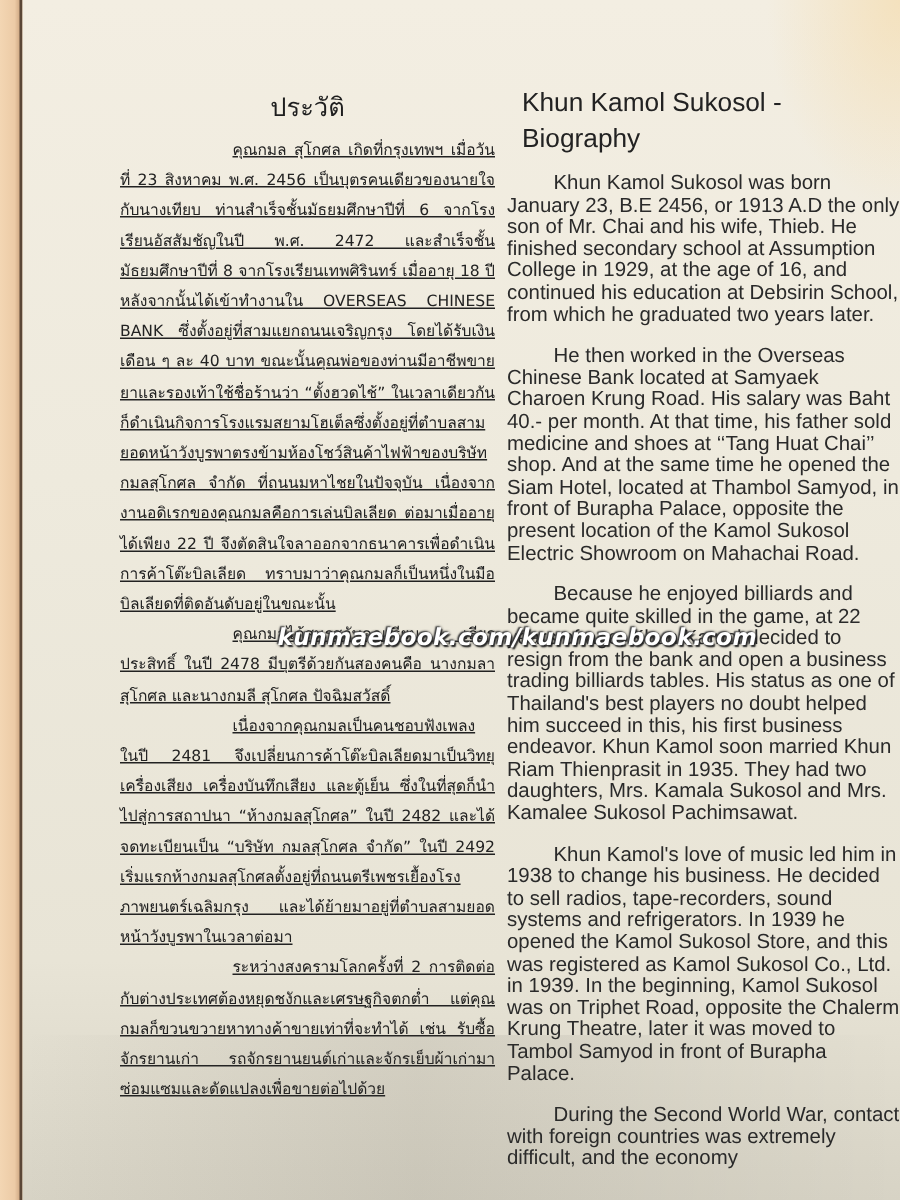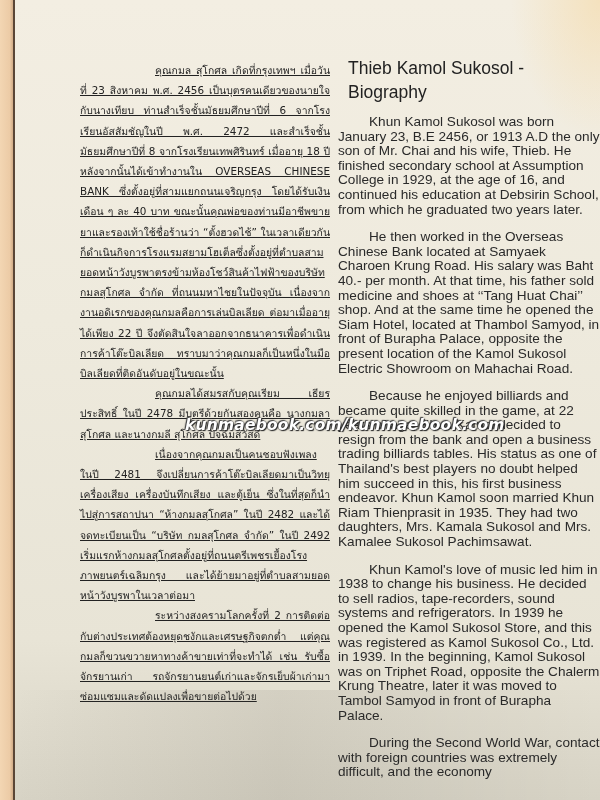--- a/index.html
+++ b/index.html
@@ -55,28 +55,29 @@
     }
   </style>
 </head>
 <body>
 
 <div class="page-edge"></div>
 <div class="page-edge-line"></div>
 
 <div class="page">
   <div class="col-thai">
+    <div class="title">ประวัติ</div>
     <p class="indent">คุณกมล สุโกศล เกิดที่กรุงเทพฯ เมื่อวันที่ 23 สิงหาคม พ.ศ. 2456 เป็นบุตรคนเดียวของนายใจกับนางเทียบ ท่านสำเร็จชั้นมัธยมศึกษาปีที่ 6 จากโรงเรียนอัสสัมชัญในปี พ.ศ. 2472 และสำเร็จชั้นมัธยมศึกษาปีที่ 8 จากโรงเรียนเทพศิรินทร์ เมื่ออายุ 18 ปี หลังจากนั้นได้เข้าทำงานใน OVERSEAS CHINESE BANK ซึ่งตั้งอยู่ที่สามแยกถนนเจริญกรุง โดยได้รับเงินเดือน ๆ ละ 40 บาท ขณะนั้นคุณพ่อของท่านมีอาชีพขายยาและรองเท้าใช้ชื่อร้านว่า “ตั้งฮวดไช้” ในเวลาเดียวกันก็ดำเนินกิจการโรงแรมสยามโฮเต็ลซึ่งตั้งอยู่ที่ตำบลสามยอดหน้าวังบูรพาตรงข้ามห้องโชว์สินค้าไฟฟ้าของบริษัท กมลสุโกศล จำกัด ที่ถนนมหาไชยในปัจจุบัน เนื่องจากงานอดิเรกของคุณกมลคือการเล่นบิลเลียด ต่อมาเมื่ออายุได้เพียง 22 ปี จึงตัดสินใจลาออกจากธนาคารเพื่อดำเนินการค้าโต๊ะบิลเลียด ทราบมาว่าคุณกมลก็เป็นหนึ่งในมือบิลเลียดที่ติดอันดับอยู่ในขณะนั้น</p>
     <p class="indent">คุณกมลได้สมรสกับคุณเรียม เธียรประสิทธิ์ ในปี 2478 มีบุตรีด้วยกันสองคนคือ นางกมลา สุโกศล และนางกมลี สุโกศล ปัจฉิมสวัสดิ์</p>
     <p class="indent">เนื่องจากคุณกมลเป็นคนชอบฟังเพลง ในปี 2481 จึงเปลี่ยนการค้าโต๊ะบิลเลียดมาเป็นวิทยุ เครื่องเสียง เครื่องบันทึกเสียง และตู้เย็น ซึ่งในที่สุดก็นำไปสู่การสถาปนา “ห้างกมลสุโกศล” ในปี 2482 และได้จดทะเบียนเป็น “บริษัท กมลสุโกศล จำกัด” ในปี 2492 เริ่มแรกห้างกมลสุโกศลตั้งอยู่ที่ถนนตรีเพชรเยื้องโรงภาพยนตร์เฉลิมกรุง และได้ย้ายมาอยู่ที่ตำบลสามยอดหน้าวังบูรพาในเวลาต่อมา</p>
     <p class="indent">ระหว่างสงครามโลกครั้งที่ 2 การติดต่อกับต่างประเทศต้องหยุดชงักและเศรษฐกิจตกต่ำ แต่คุณกมลก็ขวนขวายหาทางค้าขายเท่าที่จะทำได้ เช่น รับซื้อจักรยานเก่า รถจักรยานยนต์เก่าและจักรเย็บผ้าเก่ามาซ่อมแซมและดัดแปลงเพื่อขายต่อไปด้วย</p>
   </div>
 
   <div class="col-eng">
-    <div class="title">Thieb Kamol Sukosol - Biography</div>
+    <div class="title">Khun Kamol Sukosol - Biography</div>
     <p>Khun Kamol Sukosol was born January 23, B.E 2456, or 1913 A.D the only son of Mr. Chai and his wife, Thieb. He finished secondary school at Assumption College in 1929, at the age of 16, and continued his education at Debsirin School, from which he graduated two years later.</p>
     <p>He then worked in the Overseas Chinese Bank located at Samyaek Charoen Krung Road. His salary was Baht 40.- per month. At that time, his father sold medicine and shoes at ‘‘Tang Huat Chai’’ shop. And at the same time he opened the Siam Hotel, located at Thambol Samyod, in front of Burapha Palace, opposite the present location of the Kamol Sukosol Electric Showroom on Mahachai Road.</p>
     <p>Because he enjoyed billiards and became quite skilled in the game, at 22 years of age, Khun Kamol decided to resign from the bank and open a business trading billiards tables. His status as one of Thailand's best players no doubt helped him succeed in this, his first business endeavor. Khun Kamol soon married Khun Riam Thienprasit in 1935. They had two daughters, Mrs. Kamala Sukosol and Mrs. Kamalee Sukosol Pachimsawat.</p>
     <p>Khun Kamol's love of music led him in 1938 to change his business. He decided to sell radios, tape-recorders, sound systems and refrigerators. In 1939 he opened the Kamol Sukosol Store, and this was registered as Kamol Sukosol Co., Ltd. in 1939. In the beginning, Kamol Sukosol was on Triphet Road, opposite the Chalerm Krung Theatre, later it was moved to Tambol Samyod in front of Burapha Palace.</p>
     <p>During the Second World War, contact with foreign countries was extremely difficult, and the economy</p>
   </div>
 </div>
 
 <div class="watermark">kunmaebook.com/kunmaebook.com</div>
 

